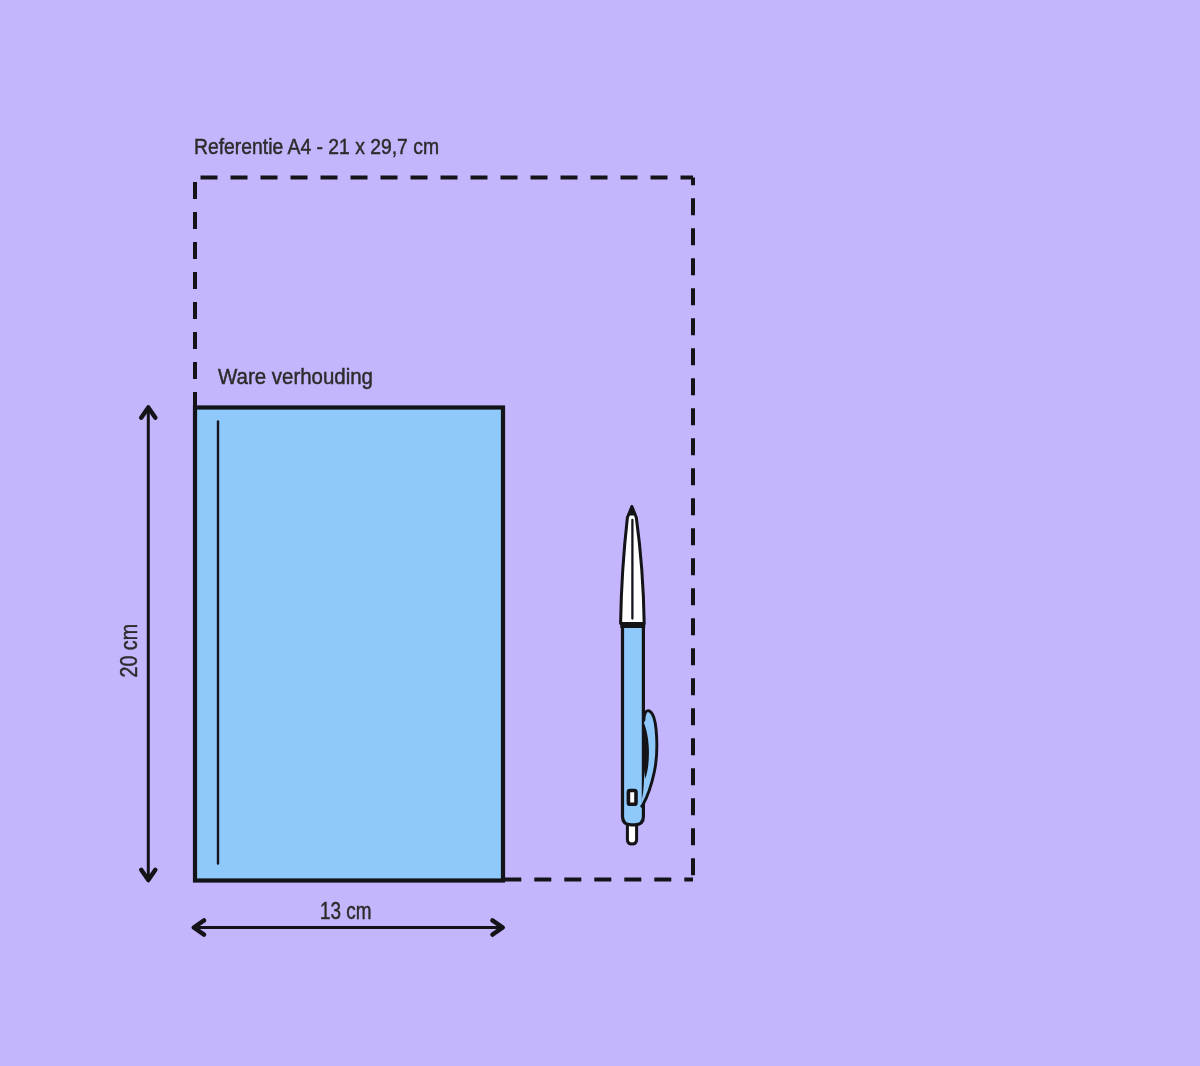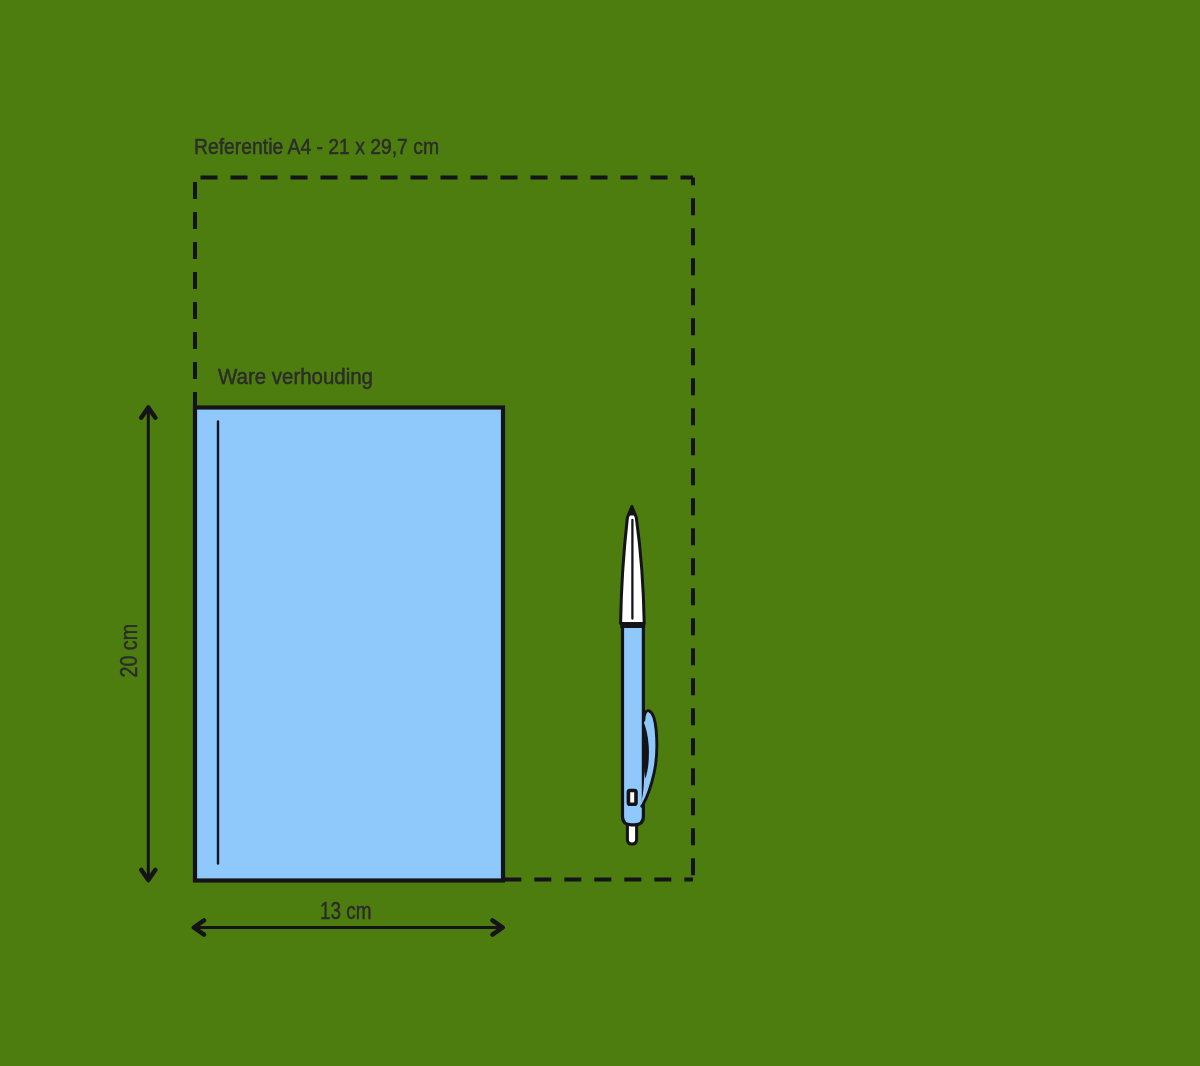--- a/index.html
+++ b/index.html
@@ -1,16 +1,16 @@
 <!DOCTYPE html>
 <html><head>
 <meta charset="utf-8">
 <style>
   html,body{margin:0;padding:0;background:#ffffff;}
-  .page{position:relative;width:1200px;height:1066px;background:#4d7c0f;overflow:hidden;}
+  .page{position:relative;width:1200px;height:1066px;background:#c4b5fd;overflow:hidden;}
   svg{display:block;}
   text{font-family:"Liberation Sans", sans-serif;fill:#2b2b29;stroke:#2b2b29;stroke-width:0.45;paint-order:stroke;}
 </style>
 </head>
 <body>
 <div class="page">
 <svg width="1200" height="1066" viewBox="0 0 1200 1066" xmlns="http://www.w3.org/2000/svg">
 
   <text x="194" y="154" font-size="21.5" textLength="245" lengthAdjust="spacingAndGlyphs">Referentie A4 - 21 x 29,7 cm</text>
 

